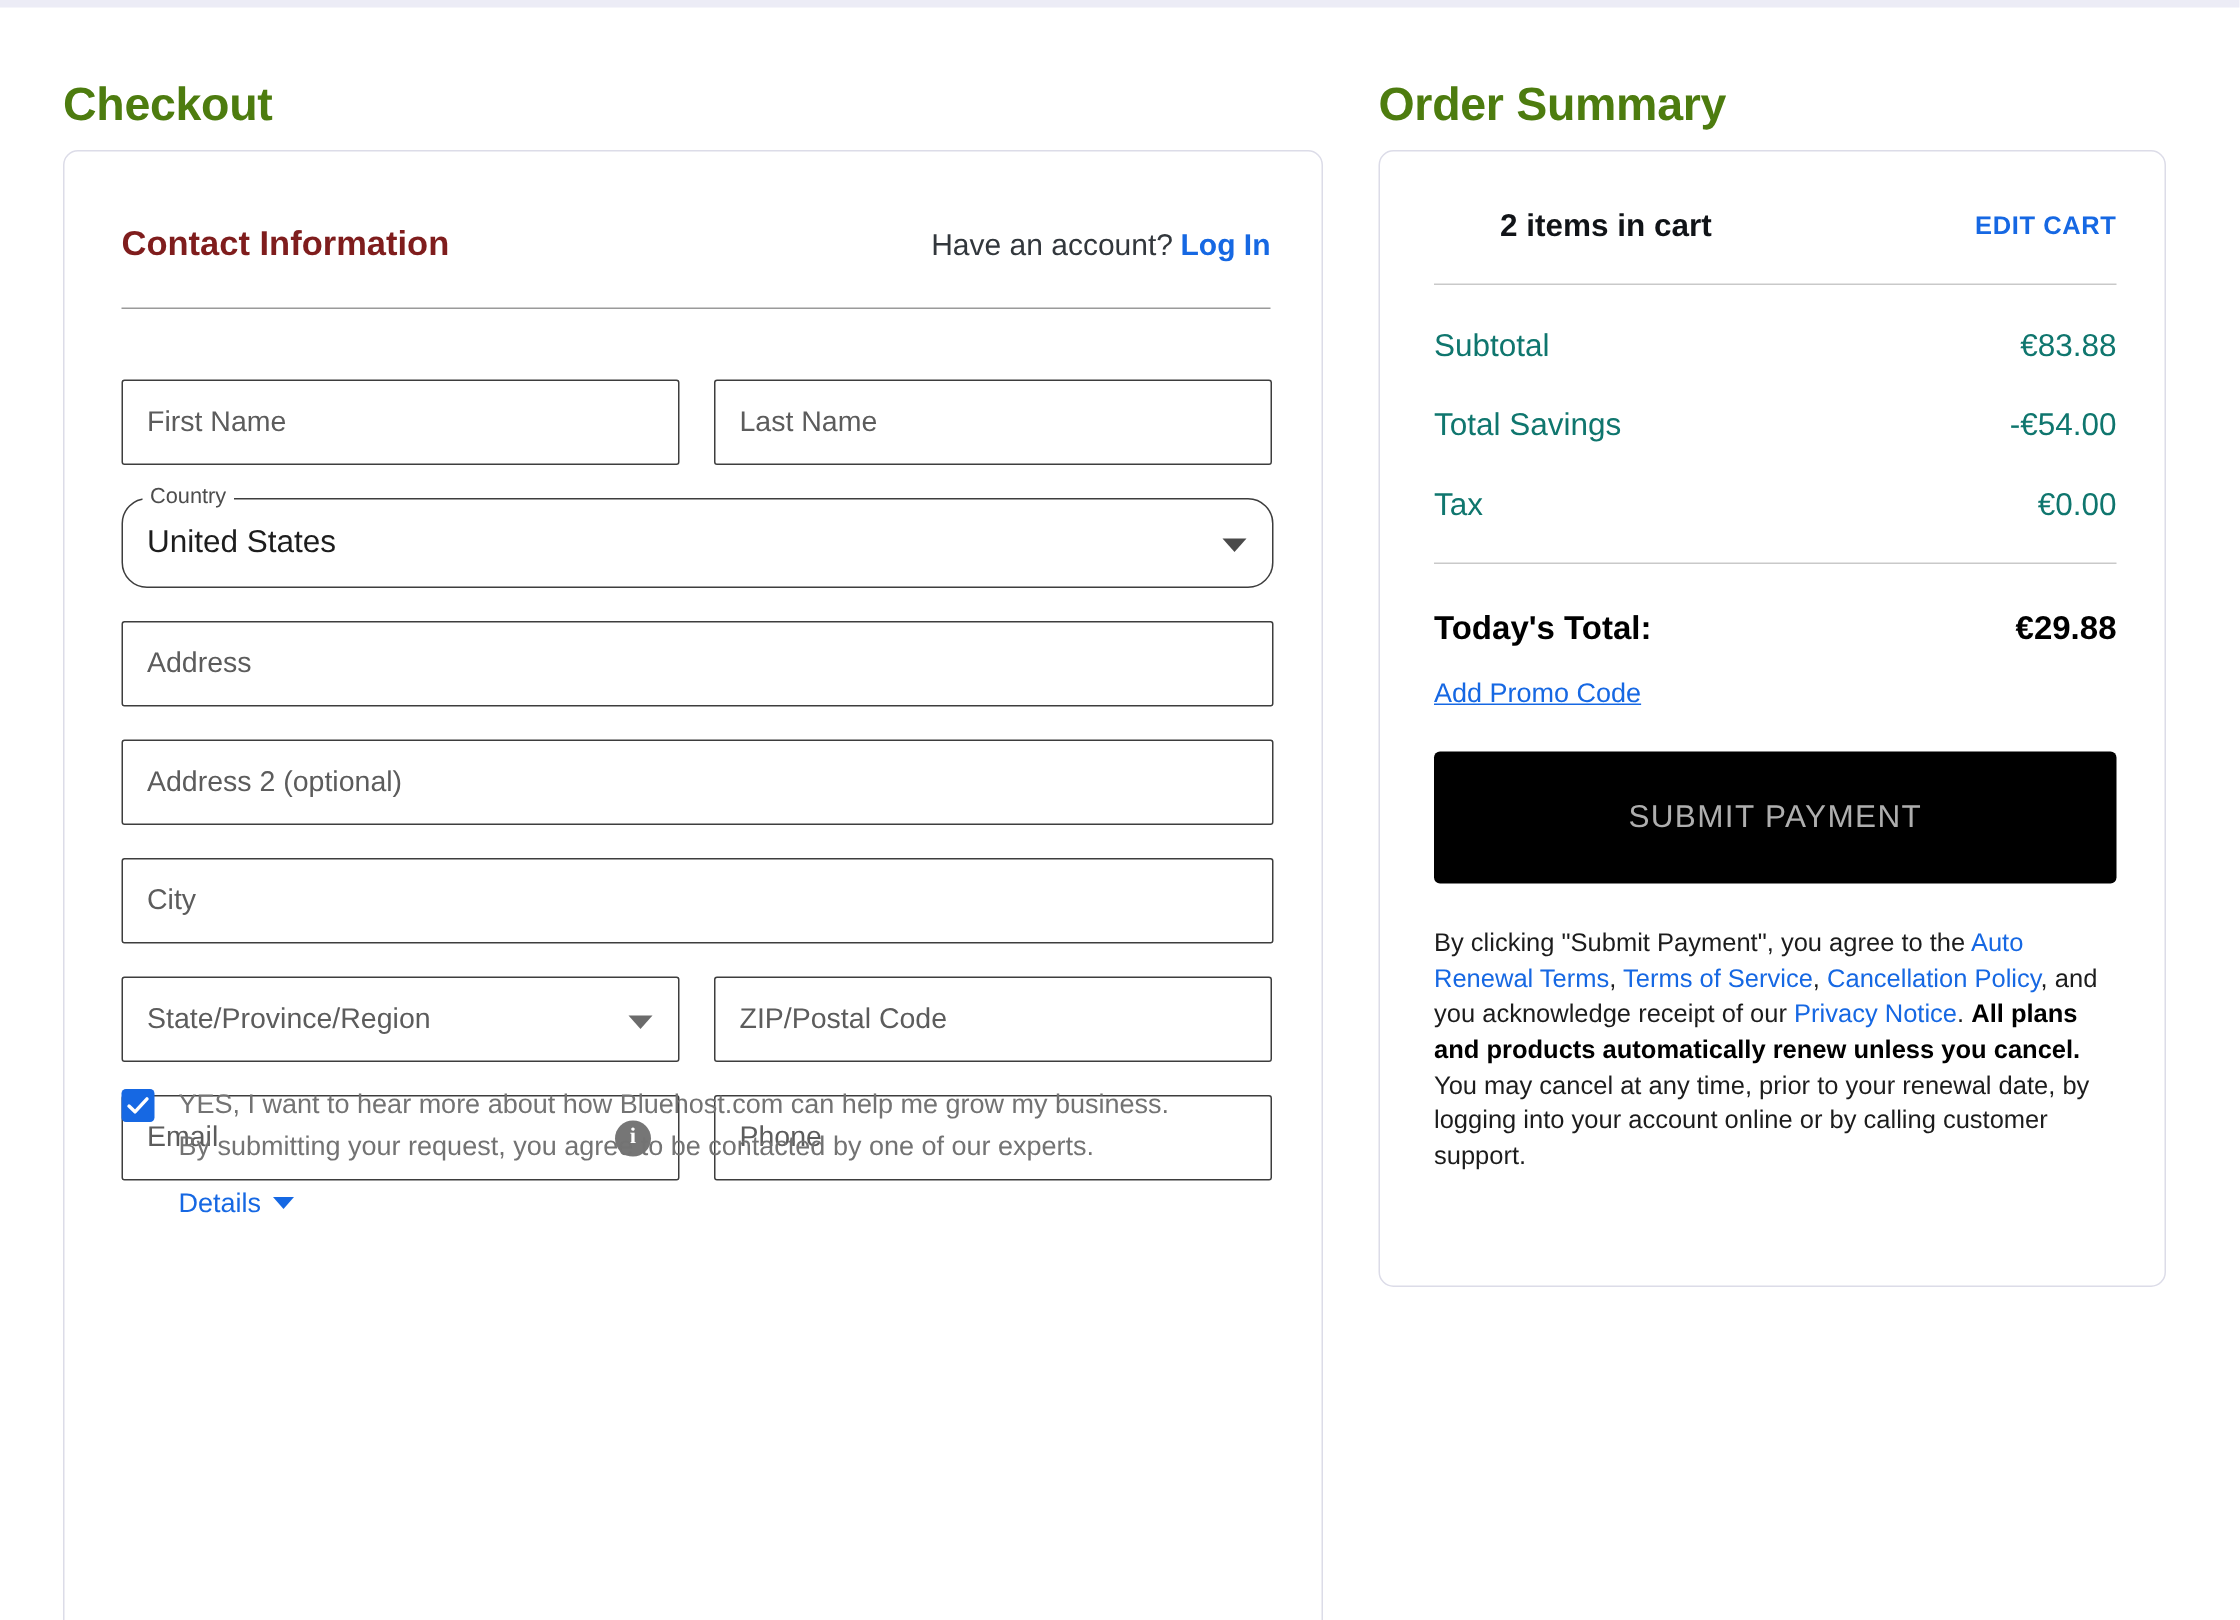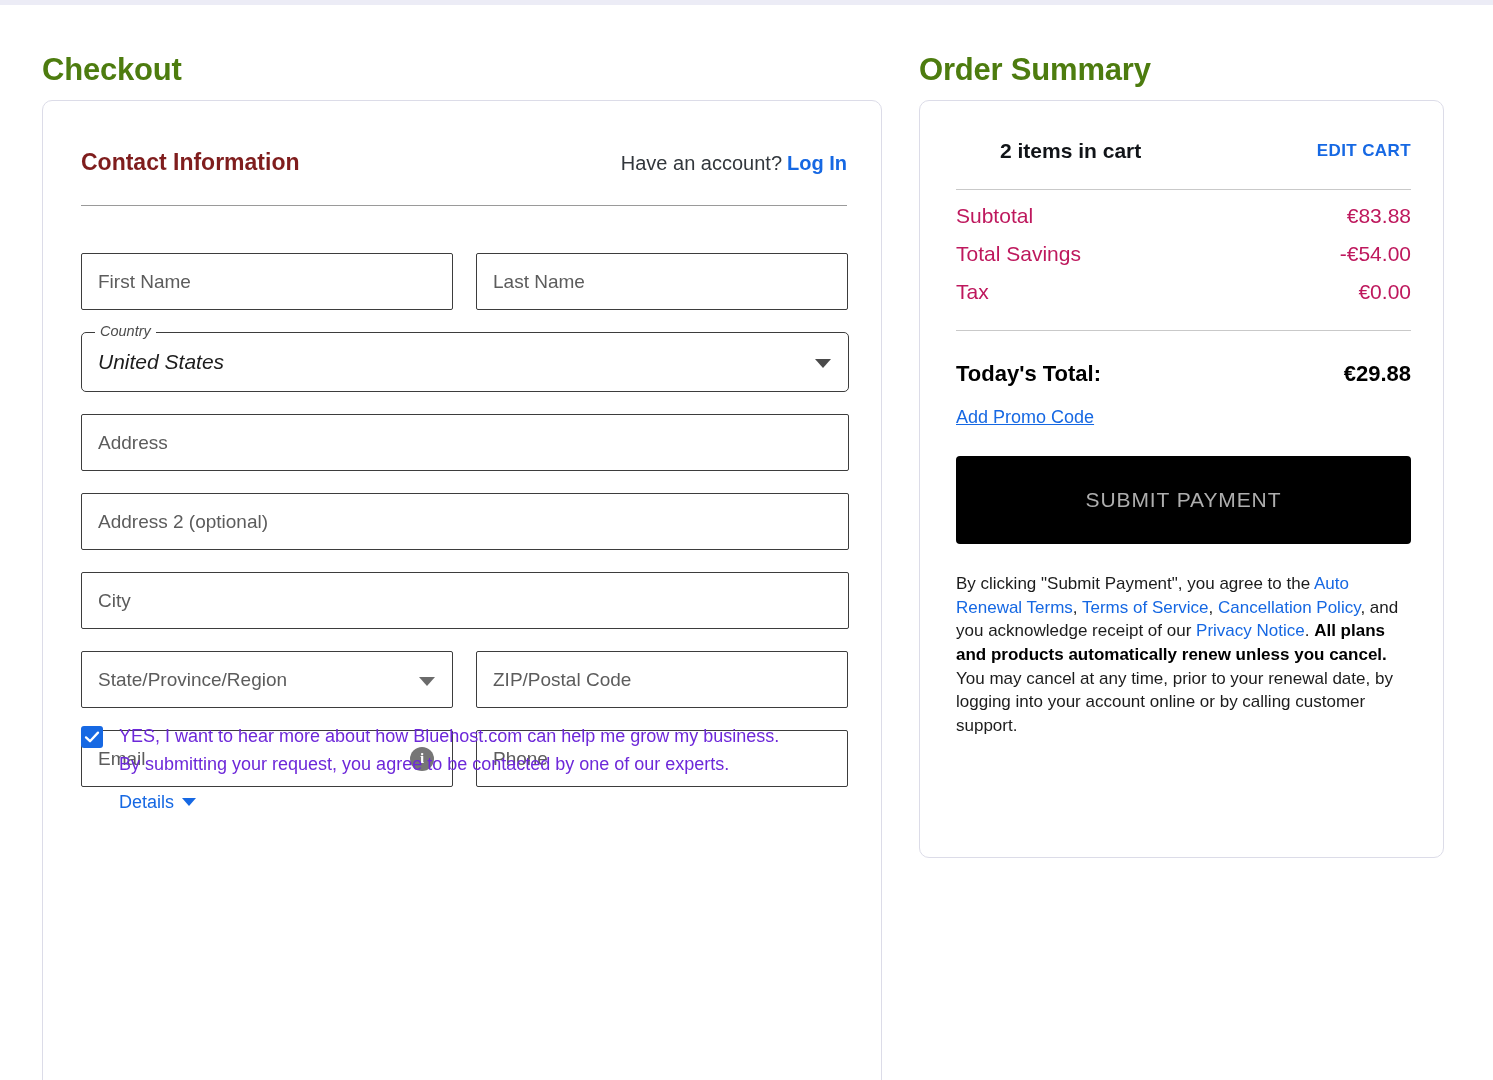--- a/index.html
+++ b/index.html
@@ -81,23 +81,22 @@
   .field .ph {
     font-size: 19px;
     color: #5c5c5c;
     line-height: 1;
     user-select: none;
   }
   .field.select { cursor: pointer; }
 
   
   .field.notched {
-    border-radius: 5px;
+    border-radius: 17px;
     height: 60px;
-    font-style: italic;
   }
   .field.notched .notch-label {
     position: absolute;
     top: -9px; left: 13px;
     background: #ffffff;
     padding: 0 5px;
     font-size: 14.5px;
     color: #4d4d4d;
     line-height: 1;
   }
@@ -134,21 +133,21 @@
   }
   .optin-row { display: flex; align-items: flex-start; }
   .checkbox {
     width: 22px; height: 22px; border-radius: 3px;
     background: #1668e3;
     flex: none; margin-top: 3px; margin-right: 16px;
     position: relative; cursor: pointer;
   }
   .checkbox svg { position: absolute; left: 3px; top: 3px; }
   .optin-text {
-    font-size: 18px; color: #6d28d9; line-height: 1.55;
+    font-size: 18px; color: #737373; line-height: 1.55;
   }
   .details-link {
     display: inline-flex; align-items: center;
     margin-top: 13px;
     margin-left: 38px;
     color: #1668e3; font-size: 18px; cursor: pointer;
   }
   .details-link .dcaret {
     width: 0; height: 0; margin-left: 8px;
     border-left: 7px solid transparent;
@@ -162,22 +161,22 @@
   .sum-items { font-size: 21px; font-weight: 700; color: #111418; }
   .edit-cart {
     font-size: 17px; font-weight: 700; color: #1668e3;
     letter-spacing: 0.4px; text-decoration: none; cursor: pointer; text-align: right;
   }
   .sum-hr { height: 1px; background: #c9c9c9; margin: 26px 0 0 0; }
   .sum-hr.thick { background: #c9c9c9; }
 
   .sum-line {
     display: flex; justify-content: space-between; align-items: baseline;
-    font-size: 21px; color: #be185d;
-    margin-top: 14px;
+    font-size: 21px; color: #0f766e;
+    margin-top: 29px;
     text-align: right;
   }
   .sum-line:first-of-type { margin-top: 27px; }
 
   .total-line {
     display: flex; justify-content: space-between; align-items: baseline;
     font-size: 22px; font-weight: 700; color: #000000;
     margin-top: 30px;
   }
   .promo {

